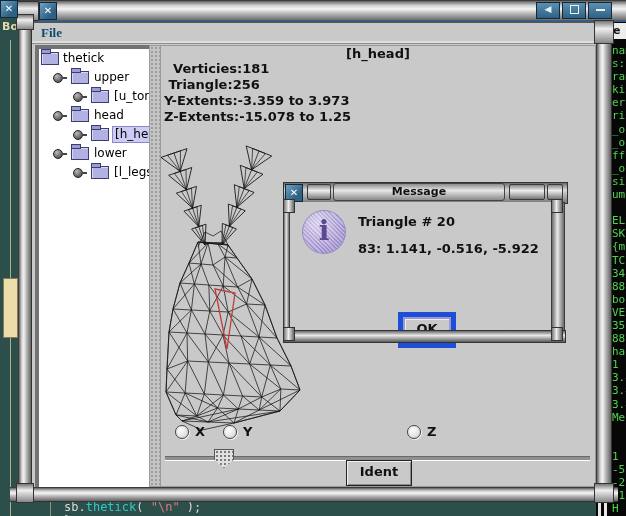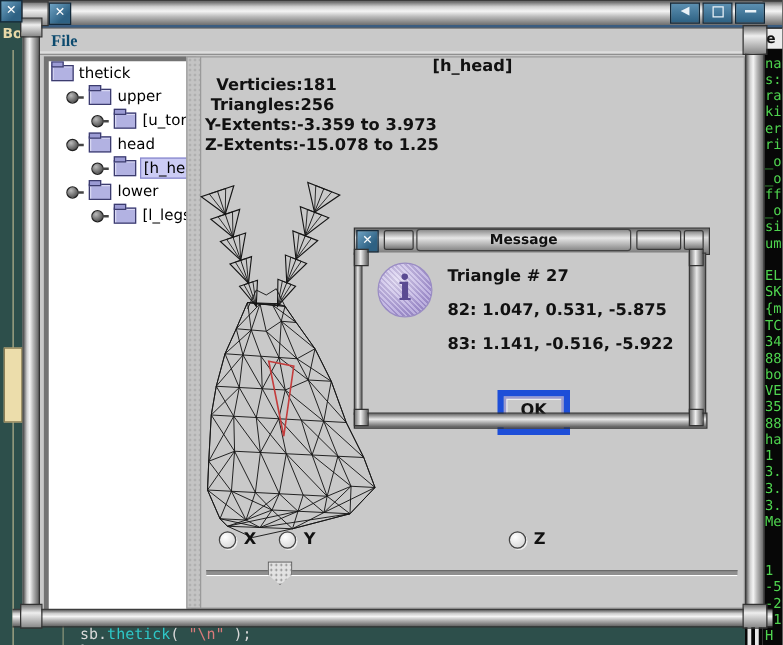--- a/index.html
+++ b/index.html
@@ -183,21 +183,21 @@
         <div class="tree-row" style="top: 115px; left: 0px; width: 114px;">
           <span class="knob" style="left: 34px;"></span>
           <span class="folder" style="left: 52px;"></span>
           <span class="tree-label" style="left: 73px;">[l_legs]</span>
         </div>
       </div>
     <div id="divider" class="abs"></div>
 
     <div id="main-panel" class="abs">
       <div id="main-header" class="abs">[h_head]</div>
-      <div id="stats" class="abs"><div>  Verticies:181</div><div> Triangles:256</div><div>Y-Extents:-3.359 to 3.973</div><div>Z-Extents:-15.078 to 1.25</div></div>
+      <div id="stats" class="abs"><div>  Verticies:181</div><div> Triangle:256</div><div>Y-Extents:-3.359 to 3.973</div><div>Z-Extents:-15.078 to 1.25</div></div>
       <svg id="wire-box" class="abs" viewBox="157 137 158 292" xmlns="http://www.w3.org/2000/svg">
           <polyline points="196,239 206,240 216,241 226,242" fill="none" stroke="#161616" stroke-width="0.75"></polyline>
           <polyline points="187,260 199,261 211,262 223,254 235,255" fill="none" stroke="#161616" stroke-width="0.75"></polyline>
           <polyline points="178,280 192.4,281 206.8,282 221.2,283 235.6,284 250,276" fill="none" stroke="#161616" stroke-width="0.75"></polyline>
           <polyline points="171,306 189.4,307 207.8,308 226.2,309 244.60000000000002,301 263,302" fill="none" stroke="#161616" stroke-width="0.75"></polyline>
           <polyline points="167,329 185,330 203,331 221,332 239,333 257,334 275,335" fill="none" stroke="#161616" stroke-width="0.75"></polyline>
           <polyline points="165,366 185.66666666666666,358 206.33333333333331,359 227,360 247.66666666666666,361 268.33333333333337,362 289,363" fill="none" stroke="#161616" stroke-width="0.75"></polyline>
           <polyline points="164,389 183.14285714285714,390 202.28571428571428,391 221.42857142857142,392 240.57142857142856,393 259.7142857142857,394 278.85714285714283,386 298,387" fill="none" stroke="#161616" stroke-width="0.75"></polyline>
           <polyline points="174,412 194.8,413 215.6,405 236.4,406 257.2,407 278,408" fill="none" stroke="#161616" stroke-width="0.75"></polyline>
           <polyline points="180,418 206,419 232,420" fill="none" stroke="#161616" stroke-width="0.75"></polyline>
@@ -365,35 +365,36 @@
           </span>
           <span class="radio-wrap" style="left: 246px;">
             <span class="radio"></span>
             <span class="radio-label">Z</span>
           </span>
         </div>
       <div id="slider" class="abs">
         <div id="slider-track"></div>
         <div id="slider-thumb" style="left: 49px;"></div>
       </div>
+      <div id="ident-btn" class="abs">Ident</div>
     </div>
   </div>
 
   <div id="dialog" class="abs">
     <div id="dlg-titlebar"></div>
     <div id="dlg-close" class="xbtn">✕</div>
     <div class="dlg-seg" style="left:24px;width:22px"></div>
     <div id="dlg-bar">Message</div>
     <div class="dlg-seg" style="left:226px;width:34px"></div>
     <div class="dlg-seg" style="left:264px;width:14px"></div>
     <div id="dlg-body">
       <div id="info-icon">
         <div id="info-glyph">i</div>
       </div>
-      <div id="dlg-lines"><div>Triangle # 27</div><div>82: 1.047, 0.531, -5.875</div><div>83: 1.141, -0.516, -5.922</div></div>
+      <div id="dlg-lines"><div>Triangle # 20</div><div>83: 1.141, -0.516, -5.922</div></div>
       <div id="ok-btn">OK</div>
     </div>
     <div class="dlg-frame-v" style="left:0"></div>
     <div class="dlg-frame-v" style="left:268px;width:12px"></div>
     <div id="dlg-frame-bottom"></div>
     <div class="dlg-post" style="left:0;top:17px"></div>
     <div class="dlg-post" style="left:268px;top:17px"></div>
     <div class="dlg-post" style="left:0;top:145px"></div>
     <div class="dlg-post" style="left:268px;top:145px"></div>
   </div>

